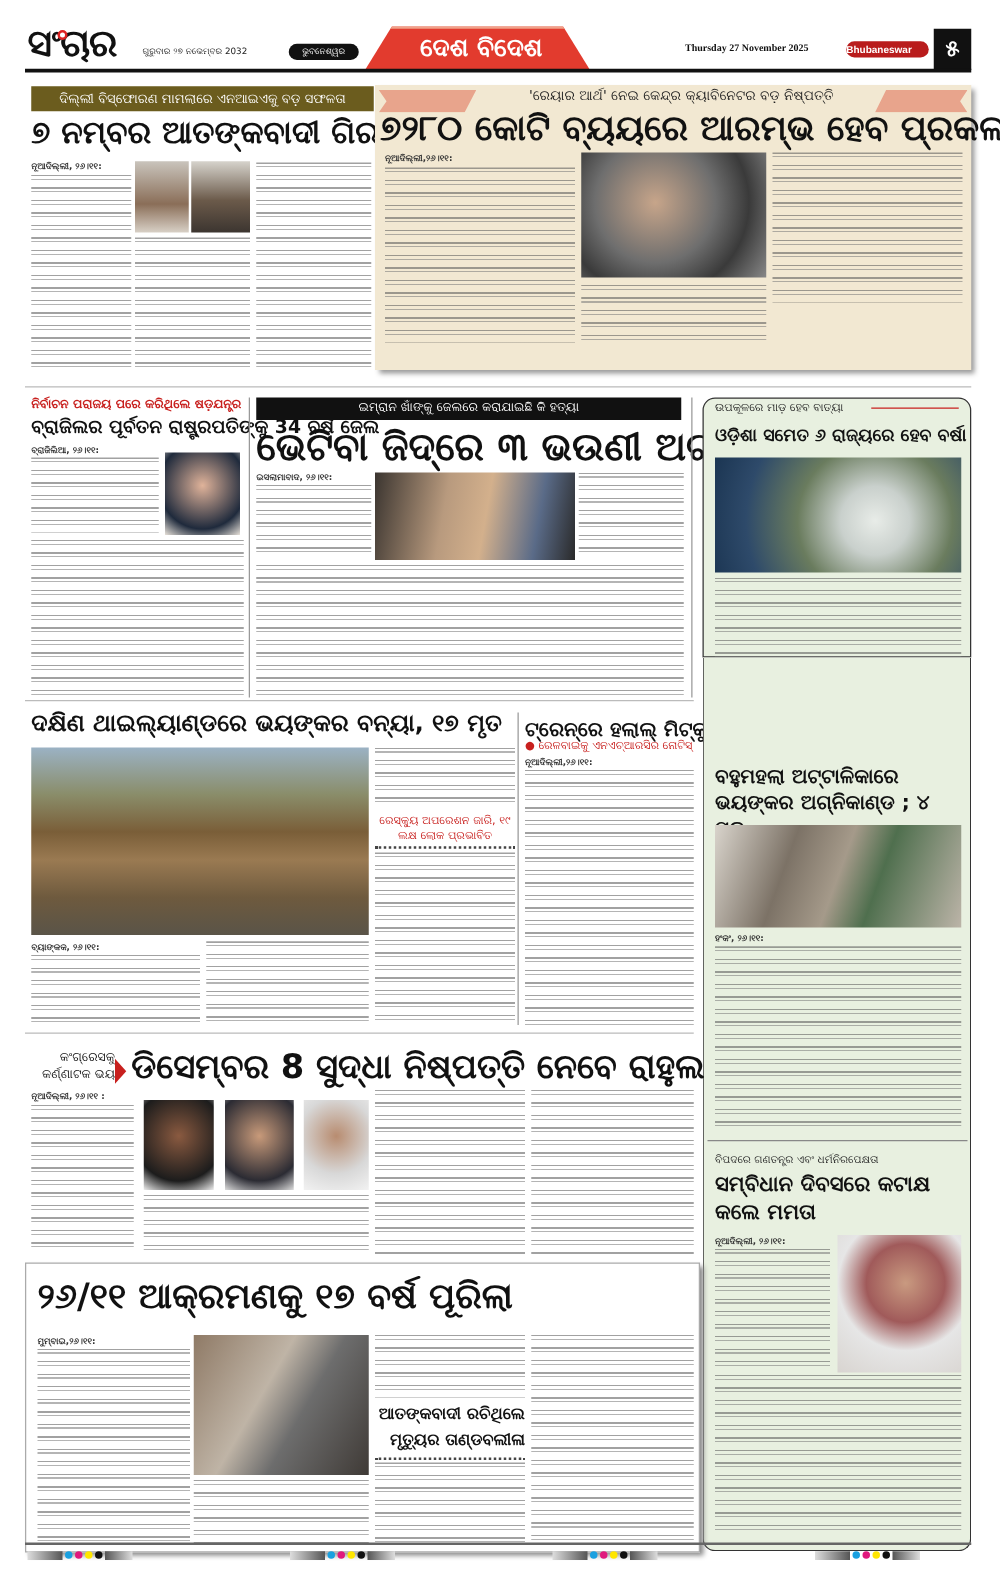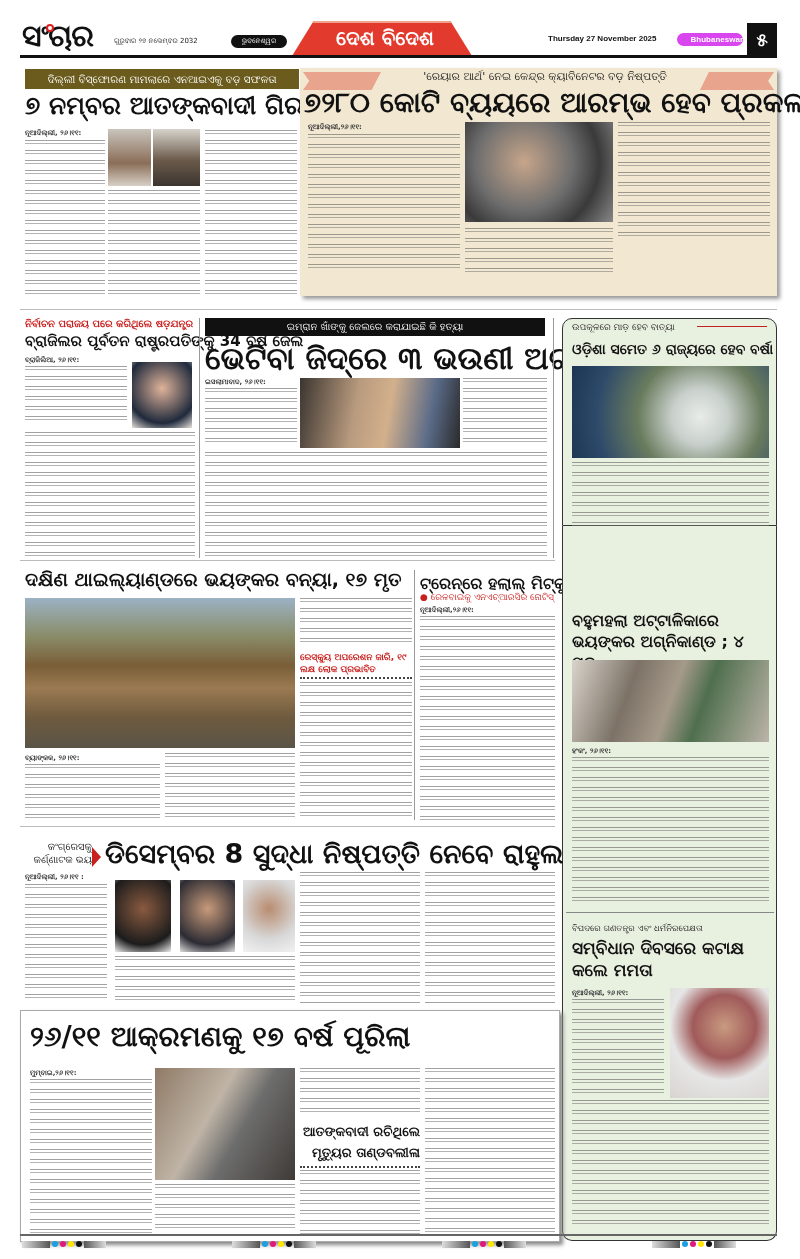--- a/index.html
+++ b/index.html
@@ -13,22 +13,22 @@
   .dotted { border-top: 2px dotted #444; }
 
   
   .masthead { left: 0; top: 0; width: 800px; height: 60px; }
   .logo { left: 22px; top: 18px; font-size: 30px; font-weight: bold; color: #111; letter-spacing: -1px; font-family: "DejaVu Serif", serif; }
   .logo-dot { left: 46px; top: 24px; width: 8px; height: 8px; border: 2px solid #d22; border-radius: 50%; background: #fff; }
   .mast-date-or { left: 114px; top: 37px; font-size: 7px; color: #222; }
   .mast-city-or { left: 231px; top: 35px; width: 56px; height: 13px; background: #111; color: #fff; border-radius: 7px; font-size: 7px; text-align: center; line-height: 13px; }
   .section-banner { left: 292px; top: 21px; width: 180px; height: 35px; background: #e23b2e; clip-path: polygon(12% 0, 88% 0, 100% 100%, 0 100%); border-top: 2px solid #f0a38a; }
   .section-label { left: 330px; top: 26px; width: 110px; font-size: 20px; font-weight: bold; color: #fff; text-align: center; }
-  .mast-date-en { left: 548px; top: 34px; font-size: 8px; font-weight: bold; color: #111; font-family: Liberation Sans, sans-serif; }
-  .mast-city-en { left: 677px; top: 33px; width: 66px; height: 13px; background: #d946ef; color: #fff; border-radius: 7px; font-size: 8px; font-weight: bold; text-align: right; line-height: 13px; font-family: "Liberation Sans", sans-serif; }
+  .mast-date-en { left: 548px; top: 34px; font-size: 8px; font-weight: bold; color: #111; font-family: Liberation Serif, serif; }
+  .mast-city-en { left: 677px; top: 33px; width: 66px; height: 13px; background: #b91c1c; color: #fff; border-radius: 7px; font-size: 8px; font-weight: bold; text-align: left; line-height: 13px; font-family: "Liberation Sans", sans-serif; }
   .page-num { left: 747px; top: 23px; width: 30px; height: 33px; background: #111; color: #fff; font-size: 18px; font-weight: bold; text-align: center; line-height: 33px; }
   .mast-rule { left: 20px; top: 55px; width: 757px; height: 3px; background: #111; }
 
   
   .kicker-olive { left: 25px; top: 69px; width: 274px; height: 20px; background: #6b5c1e; color: #fff; font-size: 10.5px; text-align: center; line-height: 20px; }
   .headline-xl { font-weight: bold; color: #111; white-space: nowrap; }
   .s1-head { left: 25px; top: 91px; width: 274px; font-size: 25px; }
 
   
   .panel-beige { left: 300px; top: 68px; width: 477px; height: 228px; background: #f2e8d2; box-shadow: 3px 3px 4px #999; }
@@ -138,21 +138,21 @@
 <div class="abs lines" style="left:572px;top:462px;width:197px;height:122px;"></div>
 
 <div class="abs hrule" style="left:20px;top:560px;width:535px;"></div>
 
 <div class="abs headline-xl s6-head">ଦକ୍ଷିଣ ଥାଇଲ୍ୟାଣ୍ଡରେ ଭୟଙ୍କର ବନ୍ୟା, ୧୭ ମୃତ</div>
 <div class="abs photo" style="left:25px;top:598px;width:270px;height:150px;background:linear-gradient(180deg,#9bb2c4 0%,#8a8d6a 25%,#7a5e38 45%,#9a7a52 60%,#6e5a3e 80%,#5a5448);"></div>
 <div class="abs body-text" style="left:25px;top:753px;width:80px;height:10px;font-weight:bold;">ବ୍ୟାଙ୍କକ, ୨୬।୧୧:</div>
 <div class="abs lines" style="left:25px;top:764px;width:135px;height:56px;"></div>
 <div class="abs lines" style="left:165px;top:753px;width:130px;height:67px;"></div>
 <div class="abs lines" style="left:300px;top:598px;width:112px;height:50px;"></div>
-<div class="abs red-text" style="left:300px;top:651px;width:112px;font-size:9px;font-weight:bold;line-height:12px;">ରେସ୍କ୍ୟୁ ଅପରେଶନ ଜାରି, ୧୯ ଲକ୍ଷ ଲୋକ ପ୍ରଭାବିତ</div>
+<div class="abs red-text" style="left:300px;top:651px;width:112px;font-size:9px;font-weight:normal;line-height:12px;text-align:center;">ରେସ୍କ୍ୟୁ ଅପରେଶନ ଜାରି, ୧୯ ଲକ୍ଷ ଲୋକ ପ୍ରଭାବିତ</div>
 <div class="abs dotted" style="left:300px;top:677px;width:112px;"></div>
 <div class="abs lines" style="left:300px;top:682px;width:112px;height:138px;"></div>
 <div class="abs vrule" style="left:414px;top:570px;height:250px;"></div>
 
 <div class="abs headline-xl s7-head">ଟ୍ରେନ୍‌ରେ ହଲାଲ୍ ମିଟ୍‌କୁ ବିରୋଧ</div>
 <div class="abs s7-sub red-text">● <span>ରେଳବାଇକୁ ଏନଏଚ୍‌ଆରସିର ନୋଟିସ୍</span></div>
 <div class="abs body-text" style="left:420px;top:605px;width:80px;height:10px;font-weight:bold;">ନୂଆଦିଲ୍ଲୀ,୨୬।୧୧:</div>
 <div class="abs lines" style="left:420px;top:616px;width:135px;height:204px;"></div>
 
 <div class="abs right-box"></div>

